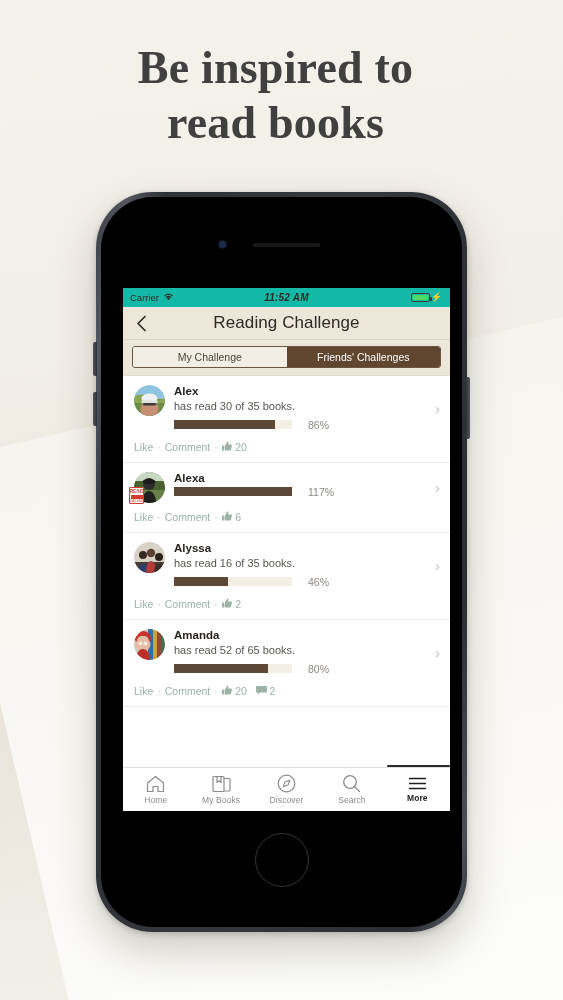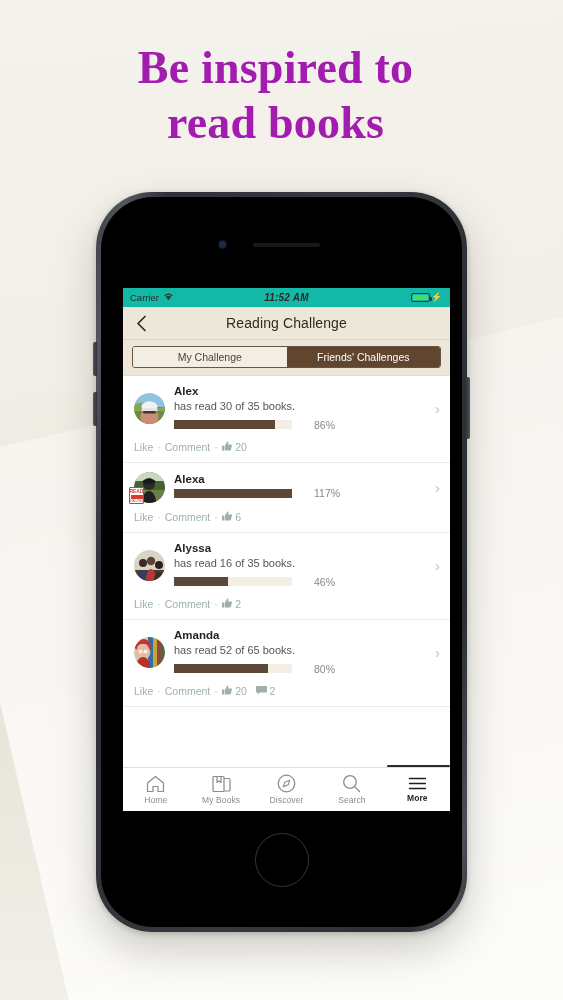--- a/index.html
+++ b/index.html
@@ -24,21 +24,21 @@
     background:linear-gradient(200deg,#e6e2d6 0%,#ece9e0 100%);
     transform:rotate(-13deg); transform-origin:right top;
     opacity:.85;
   }
   
   .headline {
     position:absolute; left:0; right:12px; top:40px;
     text-align:center;
     font-family:"Liberation Serif", serif;
     font-size:46px; line-height:1.2; font-weight:700;
-    color:#a21caf; letter-spacing:.2px;
+    color:#404040; letter-spacing:.2px;
     z-index:3;
   }
   
   .phone {
     position:absolute; left:96px; top:192px;
     width:371px; height:740px;
     background:linear-gradient(100deg,#3b3e44 0%,#54585e 6%,#2e3136 14%,#35383d 50%,#2b2e33 88%,#4c5056 96%,#34373c 100%);
     border-radius:56px;
     box-shadow:0 18px 40px rgba(90,82,66,.28), 0 2px 6px rgba(0,0,0,.2);
     z-index:4;
@@ -107,61 +107,61 @@
   .navbar {
     height:33px; background:#ece7d9; flex:0 0 auto;
     display:flex; align-items:center; justify-content:center;
     position:relative; border-bottom:1px solid #dcd5c4;
   }
   .nav-back {
     position:absolute; left:9px; top:50%; transform:translateY(-50%);
     width:18px; height:18px; display:flex; align-items:center; justify-content:center;
     cursor:pointer;
   }
-  .nav-title { font-size:14px; color:#2e2a25; letter-spacing:.1px; }
+  .nav-title { font-size:17px; color:#2e2a25; letter-spacing:.1px; }
   
   .segwrap {
     background:#ece7d9; padding:6px 9px 7px; flex:0 0 auto;
     border-bottom:1px solid #e2ddd1;
   }
   .seg {
     display:flex; height:22px; border:1px solid #6b5440; border-radius:3px;
     overflow:hidden;
   }
   .seg div {
     flex:1; display:flex; align-items:center; justify-content:center;
     font-size:10.5px; cursor:pointer;
   }
   .seg .off { background:#f2eee3; color:#4c4338; }
   .seg .on  { background:#60452f; color:#fff; }
   
   .feed { flex:1 1 auto; background:#fff; overflow:hidden; position:relative; }
   .card { border-bottom:1px solid #ececec; padding:9px 0 0; }
-  .card-main { display:flex; padding:0 10px 0 11px; align-items:center; }
+  .card-main { display:flex; padding:0 10px 0 11px; align-items:flex-start; }
   .avatar {
     width:31px; height:31px; border-radius:50%; flex:0 0 auto;
     margin-right:9px; position:relative; overflow:visible;
   }
   .avatar .pic {
     width:31px; height:31px; border-radius:50%; overflow:hidden; display:block;
     box-shadow:0 0 0 1px rgba(0,0,0,.07) inset;
   }
   .badge {
     position:absolute; left:-5px; bottom:-1px; width:15px; height:17px;
     background:#fff; border:1px solid #d43c34; border-radius:1px;
     display:flex; flex-direction:column; align-items:center; justify-content:flex-start;
     padding-top:1px; overflow:hidden;
   }
   .badge .b1 { font-size:5px; font-weight:700; color:#d43c34; line-height:5px; }
   .badge .b2 { width:12px; height:4px; background:#d43c34; margin-top:1px; }
   .badge .b3 { font-size:2.6px; color:#d43c34; line-height:3px; margin-top:1px; }
   .cbody { flex:1 1 auto; min-width:0; }
   .cname { font-size:11.5px; font-weight:700; color:#231f1c; margin-bottom:2px; }
   .ctext { font-size:11px; color:#585550; line-height:1.35; margin-bottom:5px; }
-  .progrow { display:flex; align-items:center; gap:22px; margin-bottom:2px; }
+  .progrow { display:flex; align-items:center; gap:16px; margin-bottom:2px; }
   .track { width:118px; height:9px; background:#f4efe4; overflow:hidden; }
   .fill { height:100%; background:#5d4736; }
   .pct { font-size:10.5px; color:#8c8881; }
   .chev {
     flex:0 0 auto; align-self:center; margin-left:6px; color:#c3c0ba;
     font-size:15px; line-height:1; cursor:pointer;
   }
   .actions {
     display:flex; align-items:center; gap:4px;
     padding:8px 11px 9px; font-size:10.5px; color:#9cb2a6;

